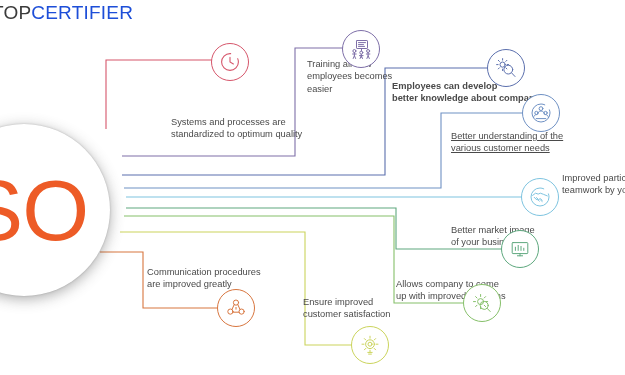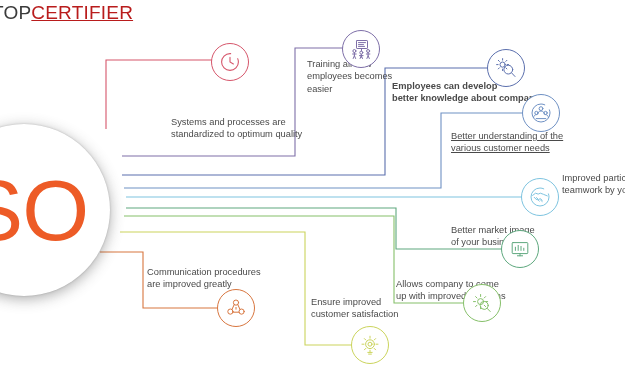--- a/index.html
+++ b/index.html
@@ -13,21 +13,21 @@
   }
   #stage{position:absolute;left:0;top:0;width:625px;height:375px;overflow:hidden;background:#fff;}
 
   
   #logo{
     position:absolute;left:-8px;top:2px;
     font-size:19px;letter-spacing:.2px;font-weight:400;
     white-space:nowrap;
   }
   #logo .lg-top{color:#3b3b3b;}
-  #logo .lg-cert{color:#b91c1c;text-decoration:underline;}
+  #logo .lg-cert{color:#1d4ed8;}
 
   
   #iso-disc{
     position:absolute;left:-62px;top:124px;
     width:172px;height:172px;border-radius:50%;
     background:#ffffff;
     box-shadow:0 3px 14px rgba(60,60,60,.42), 0 0 2px rgba(90,90,90,.35);
     z-index:6;
   }
   #iso-text{
@@ -180,21 +180,21 @@
 up with improved solutions</div>
 
   <div class="node-icon" style="left:351px;top:326px;border:1.3px solid #cbd45c;">
     <svg width="24" height="24" viewBox="0 0 24 24" fill="none" stroke="#cbd45c" stroke-width="1" stroke-linecap="round">
       <circle cx="12" cy="11.2" r="4.4"></circle>
       <circle cx="12" cy="11.2" r="2"></circle>
       <path d="M12 3.2v2M12 17.2v2M4 11.2h2M18 11.2h2M6.4 5.6l1.4 1.4M16.2 15.4l1.4 1.4M17.6 5.6l-1.4 1.4M7.8 15.4l-1.4 1.4"></path>
       <path d="M9.8 19.4h4.4M10.6 21.1h2.8"></path>
     </svg>
   </div>
-  <div class="node-label" style="left:303px;top:296px;width:120px;margin-left:8px;">Ensure improved
+  <div class="node-label" style="left:303px;top:296px;width:120px;">Ensure improved
 customer satisfaction</div>
 
   <div class="node-icon" style="left:217px;top:289px;border:1.3px solid #d8763f;">
     <svg width="24" height="24" viewBox="0 0 24 24" fill="none" stroke="#d8763f" stroke-width="1" stroke-linecap="round">
       <circle cx="12" cy="6.6" r="2.6"></circle>
       <circle cx="6.4" cy="15.6" r="2.6"></circle>
       <circle cx="17.6" cy="15.6" r="2.6"></circle>
       <path d="M10.2 8.6l-2.2 4.8M13.8 8.6l2.2 4.8M9 16.2h6"></path>
       <path d="M12 11.4v1.8"></path>
     </svg>

